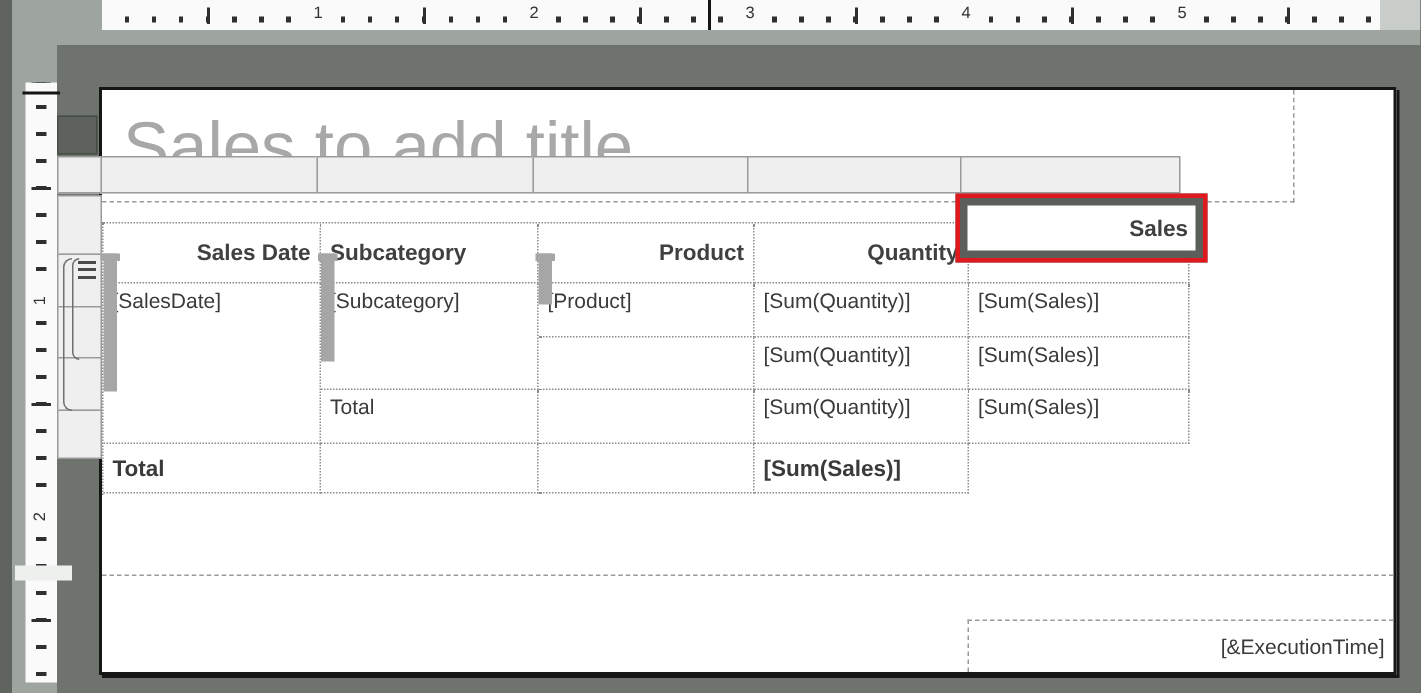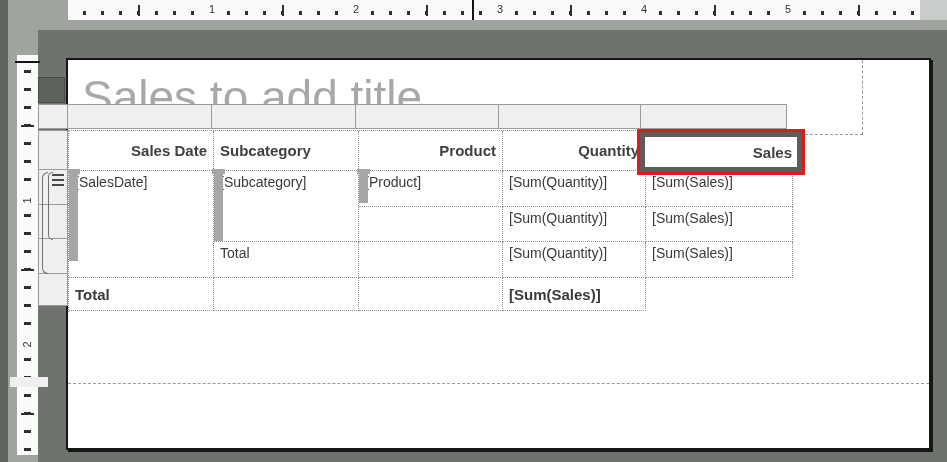--- a/index.html
+++ b/index.html
@@ -52,21 +52,21 @@
   
   .corner{left:38px;top:77px;width:27px;height:26px;background:#5d625d;border:1px solid #474c47;}
   .chrow{left:38px;top:104px;height:25px;display:flex;}
   .hcell{background:var(--handle-fill,#efefef);border:1px solid #9b9b9b;height:100%;}
   .hcell + .hcell{margin-left:-1px;}
   .rhcol{left:38px;top:130px;width:30px;display:flex;flex-direction:column;}
   .vcell{background:var(--handle-fill,#efefef);border:1px solid #9b9b9b;width:100%;}
   .vcell + .vcell{margin-top:-1px;}
 
   
-  .grid{left:68px;top:130px;width:726px;height:182px;display:grid;
+  .grid{left:68px;top:148px;width:726px;height:182px;display:grid;
     grid-template-columns:145px 145px 144px 143px 147px;
     grid-template-rows:40px 36px 35px 36px 33px;
     border-top:1px dotted #8c8c8c;border-left:1px dotted #8c8c8c;background:#fff;}
   .cell{border-right:1px dotted #8c8c8c;border-bottom:1px dotted #8c8c8c;
     font-size:14px;color:#3a3a3a;padding:3px 6px;overflow:hidden;white-space:nowrap;}
   .hdr{font-weight:bold;font-size:15px;color:#404040;display:flex;align-items:center;text-align:center;}
   .ar{justify-content:flex-end;text-align:right;display:flex;align-items:center;}
   .bld{font-weight:bold;font-size:15px;display:flex;align-items:center;}
   .sp3{grid-row:span 3;}
   .sp2{grid-row:span 2;}
@@ -118,20 +118,23 @@
   <div class="abs vnum" style="top:337px;">2</div>
   <div class="abs vcursor"></div>
   <div class="abs vmarker"></div>
 
   <div class="abs body"></div>
 
   <div class="abs title-box"></div>
   <div class="abs title-text">Sales to add title</div>
 
   <div class="abs footer-sep"></div>
+  <div class="abs exec-box">
+    <span>[&amp;ExecutionTime]</span>
+  </div>
 
   <div class="abs corner"></div>
   <div class="abs chrow">
     <div class="hcell" style="width:30px;"></div>
     <div class="hcell" style="width:145px;"></div>
     <div class="hcell" style="width:145px;"></div>
     <div class="hcell" style="width:144px;"></div>
     <div class="hcell" style="width:143px;"></div>
     <div class="hcell" style="width:147px;"></div>
   </div>

